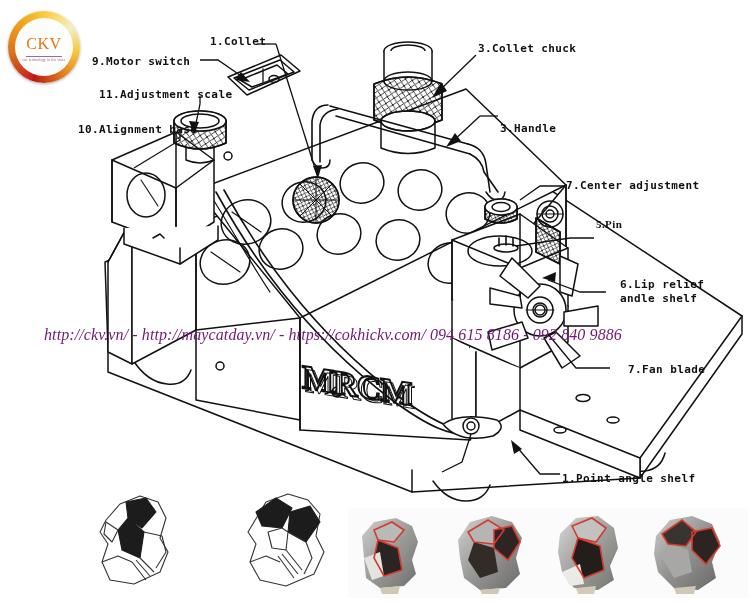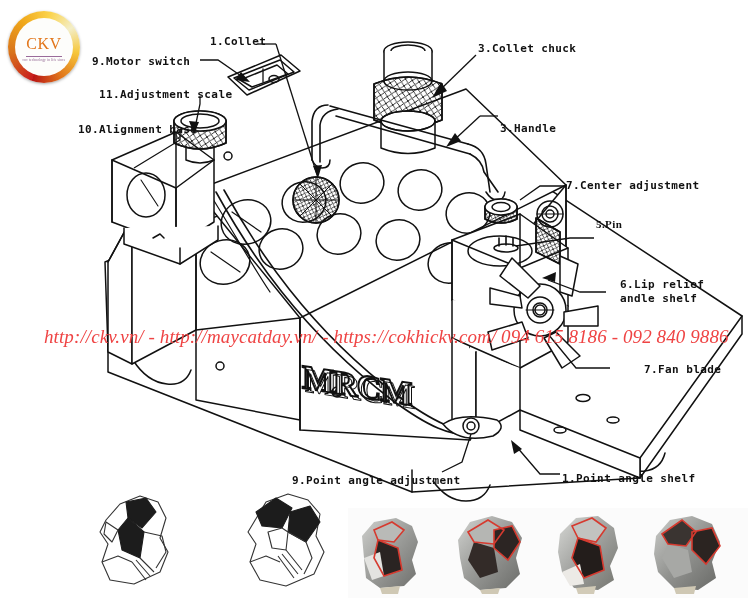--- a/index.html
+++ b/index.html
@@ -24,22 +24,22 @@
     letter-spacing:0.4px;
     line-height:13px;
   }
   .lbl.two{line-height:14px;}
 
   .wm{
     position:absolute;
     left:44px; top:326px;
     font-family:"Liberation Serif", serif;
     font-style:italic;
-    font-size:19px;
-    color:#ef4444;
+    font-size:16px;
+    color:#701a75;
     white-space:nowrap;
     letter-spacing:0.1px;
   }
 
   
   #logo{position:absolute;left:6px;top:9px;width:78px;height:78px;}
   #logo .ring{
     position:absolute;left:2px;top:2px;width:72px;height:72px;border-radius:50%;
     background:conic-gradient(from 200deg,#c81d1d 0deg,#d8731c 60deg,#f0a81b 120deg,#fbd34b 170deg,#f3eec8 215deg,#f6c63a 260deg,#e0751b 310deg,#b81414 360deg);
     box-shadow:0 1px 3px rgba(0,0,0,.35);
@@ -326,23 +326,22 @@
     </div>
   </div>
 
   <div class="lbl" style="left:202px;top:35px;margin-left:8px;">1.Collet</div>
   <div class="lbl" style="left:478px;top:42px;">3.Collet chuck</div>
   <div class="lbl" style="left:500px;top:122px;">3.Handle</div>
   <div class="lbl" style="left:566px;top:179px;">7.Center adjustment</div>
   <div class="lbl" style="left:596px;top:218px;font-family:Liberation Serif, serif;">5.Pin</div>
   <div class="lbl two" style="left:608px;top:278px;margin-left:12px;">6.Lip relief
 andle shelf</div>
-  <div class="lbl" style="left:644px;top:363px;text-align:center;">7.Fan blade</div>
+  <div class="lbl" style="left:628px;top:363px;text-align:center;">7.Fan blade</div>
   <div class="lbl" style="left:562px;top:472px;">1.Point angle shelf</div>
-  <div class="lbl" style="left:292px;top:474px;">9.Point angle adjustment</div>
   <div class="lbl" style="left:78px;top:123px;text-align:right;">10.Alignment base</div>
   <div class="lbl" style="left:99px;top:88px;">11.Adjustment scale</div>
   <div class="lbl" style="left:92px;top:55px;">9.Motor switch</div>
 
   <div class="wm">http://ckv.vn/ - http://maycatday.vn/ - https://cokhickv.com/  094 615 8186 - 092 840 9886</div>
 
   <svg width="260" height="110" style="position:absolute;left:88px;top:488px;">
 
     <g fill="none" stroke="#333" stroke-width="1.1" stroke-linejoin="round">
       <path d="M18 32 L32 16 L52 8 L70 14 L78 30 L72 50 L80 64 L72 84 L46 96 L22 92 L14 74 L20 56 L12 44 Z" fill="#fff"></path>

